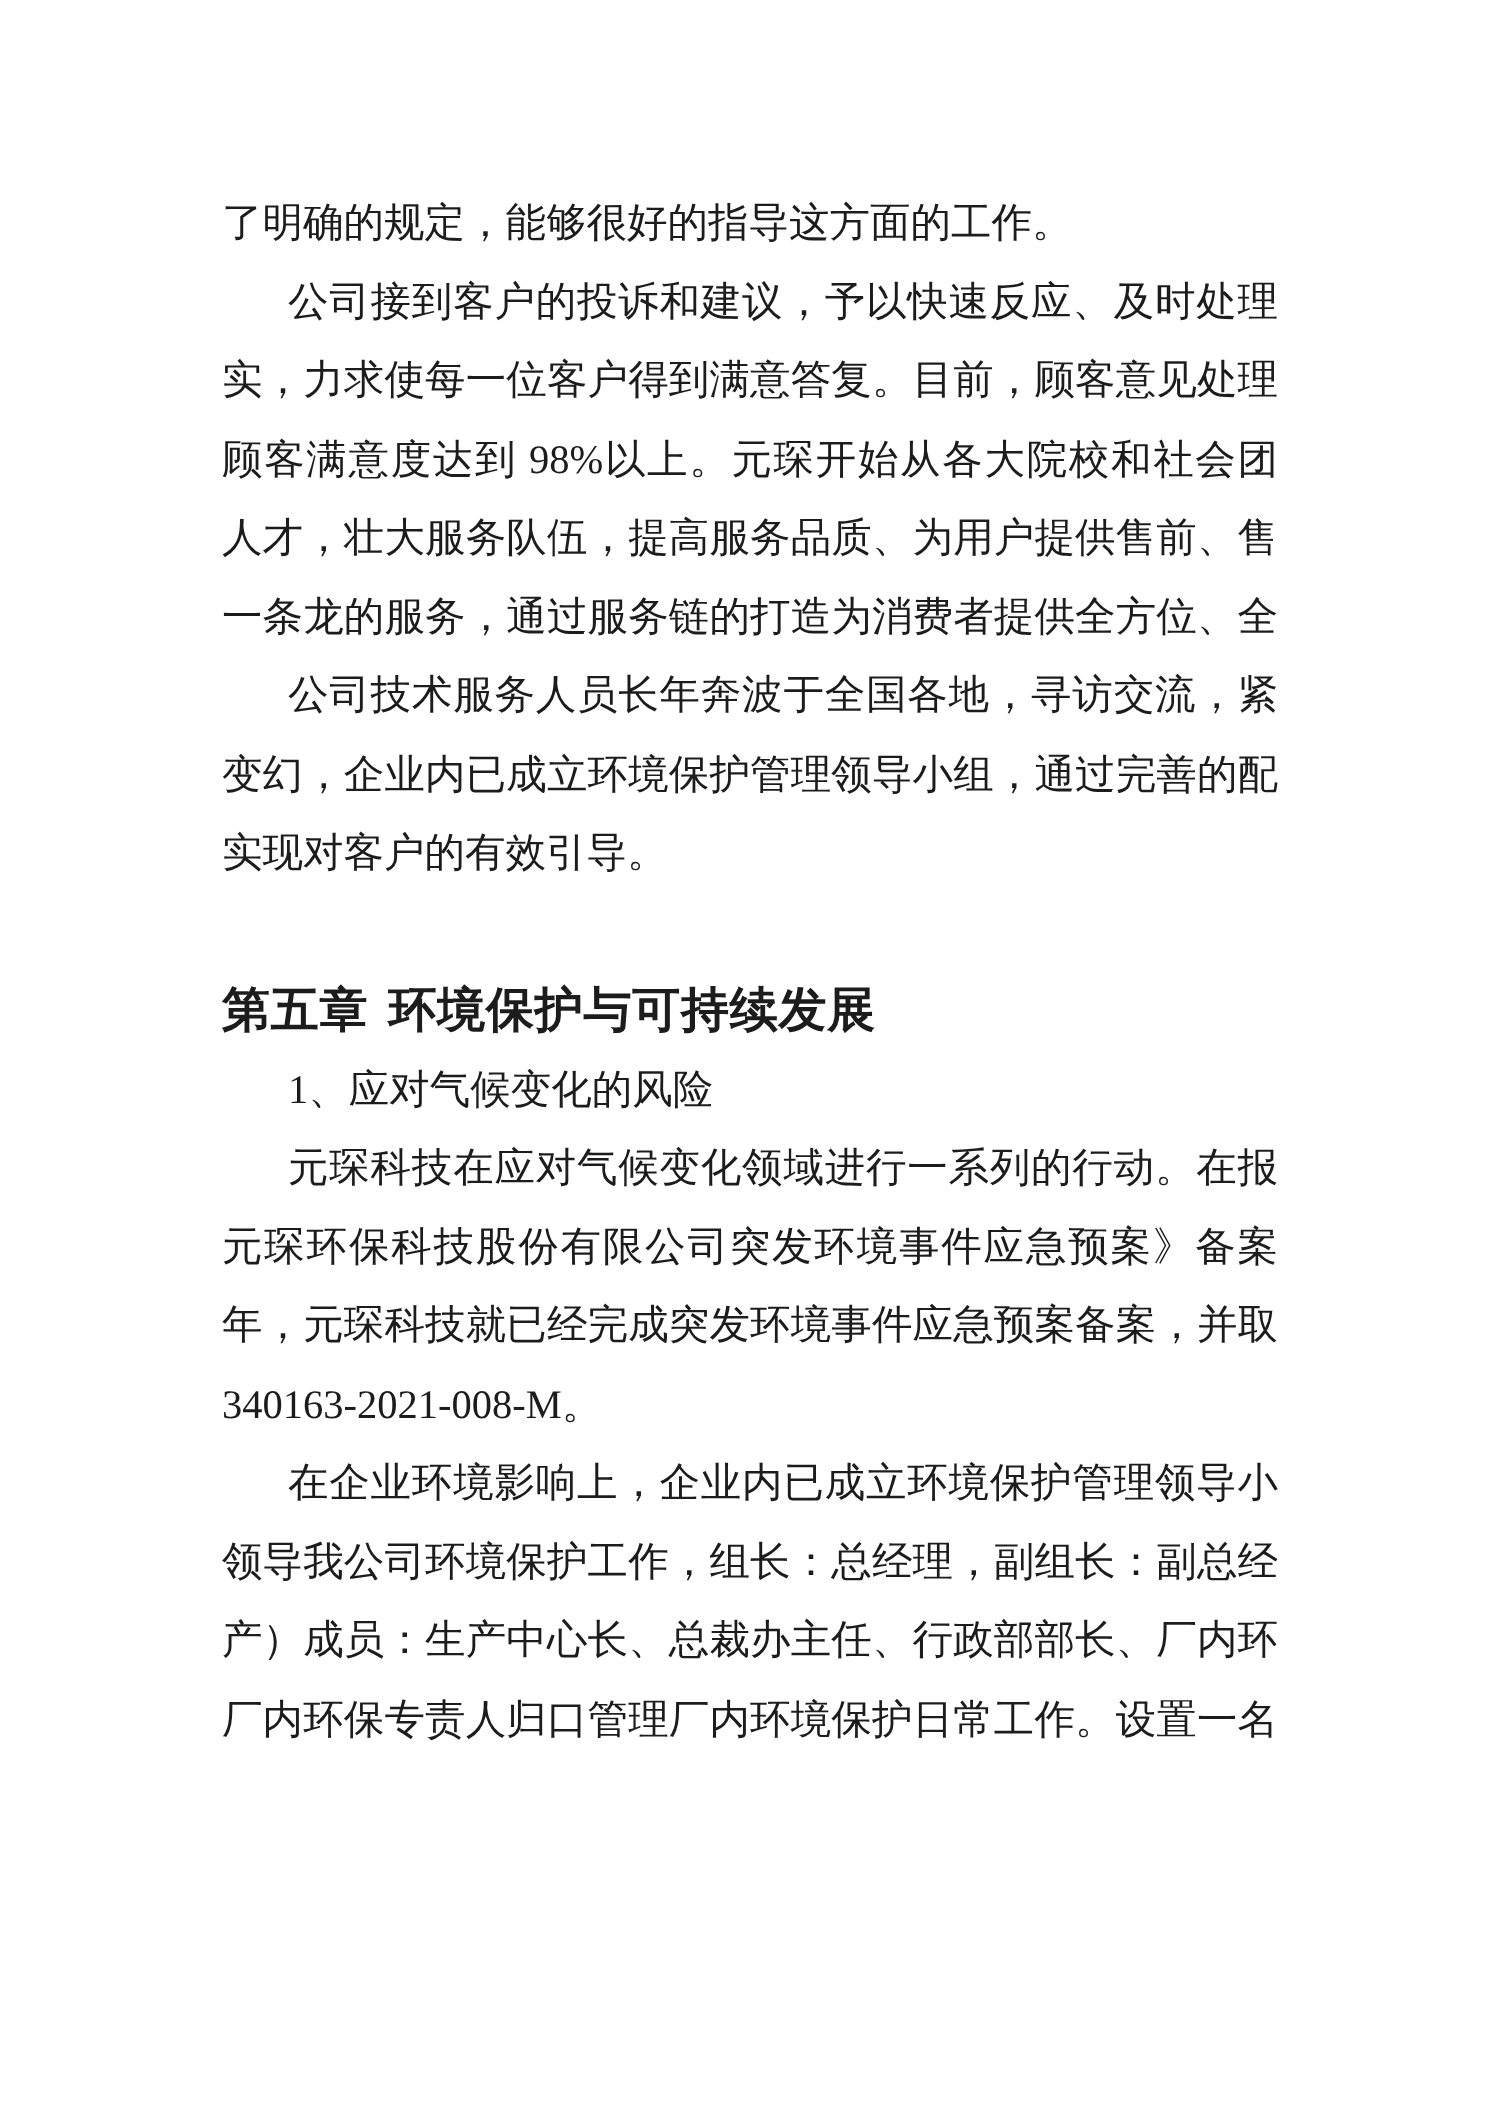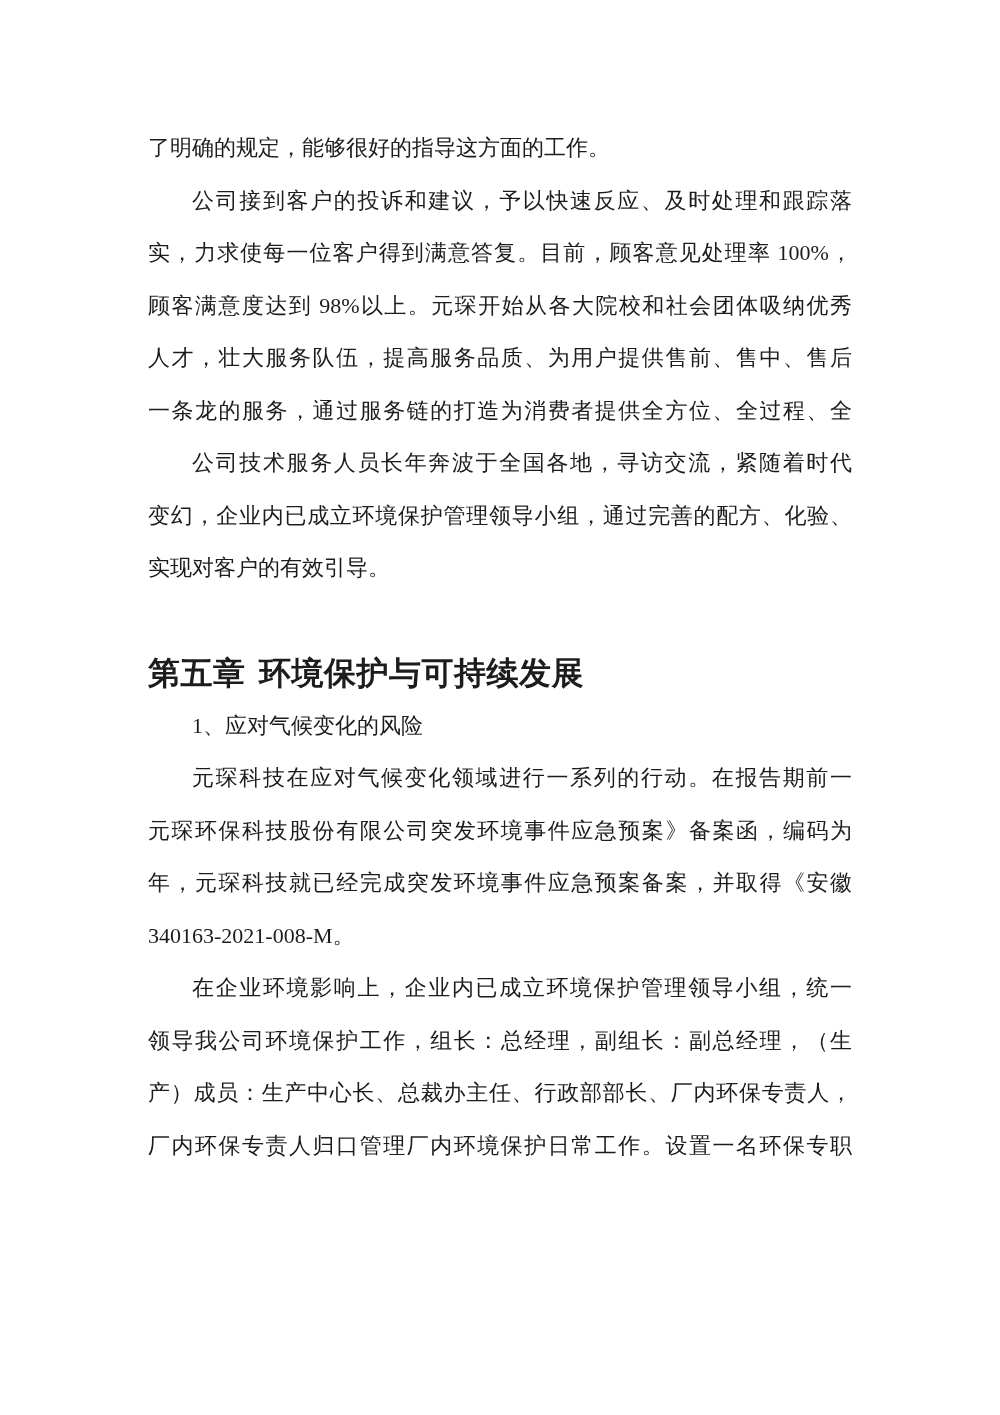--- a/index.html
+++ b/index.html
@@ -25,21 +25,21 @@
   }
   .content {
     position: absolute;
     left: 148px;
     top: 122px;
     width: 704px;
   }
   .line {
     height: 52.5px;
     line-height: 52.5px;
-    font-size: 22px;
+    font-size: 27px;
     white-space: pre-wrap;
     overflow: hidden;
   }
   .line.justify {
     text-align: justify;
     text-align-last: justify;
     text-justify: inter-ideograph;
   }
   .line.indent {
     text-indent: 44px;

